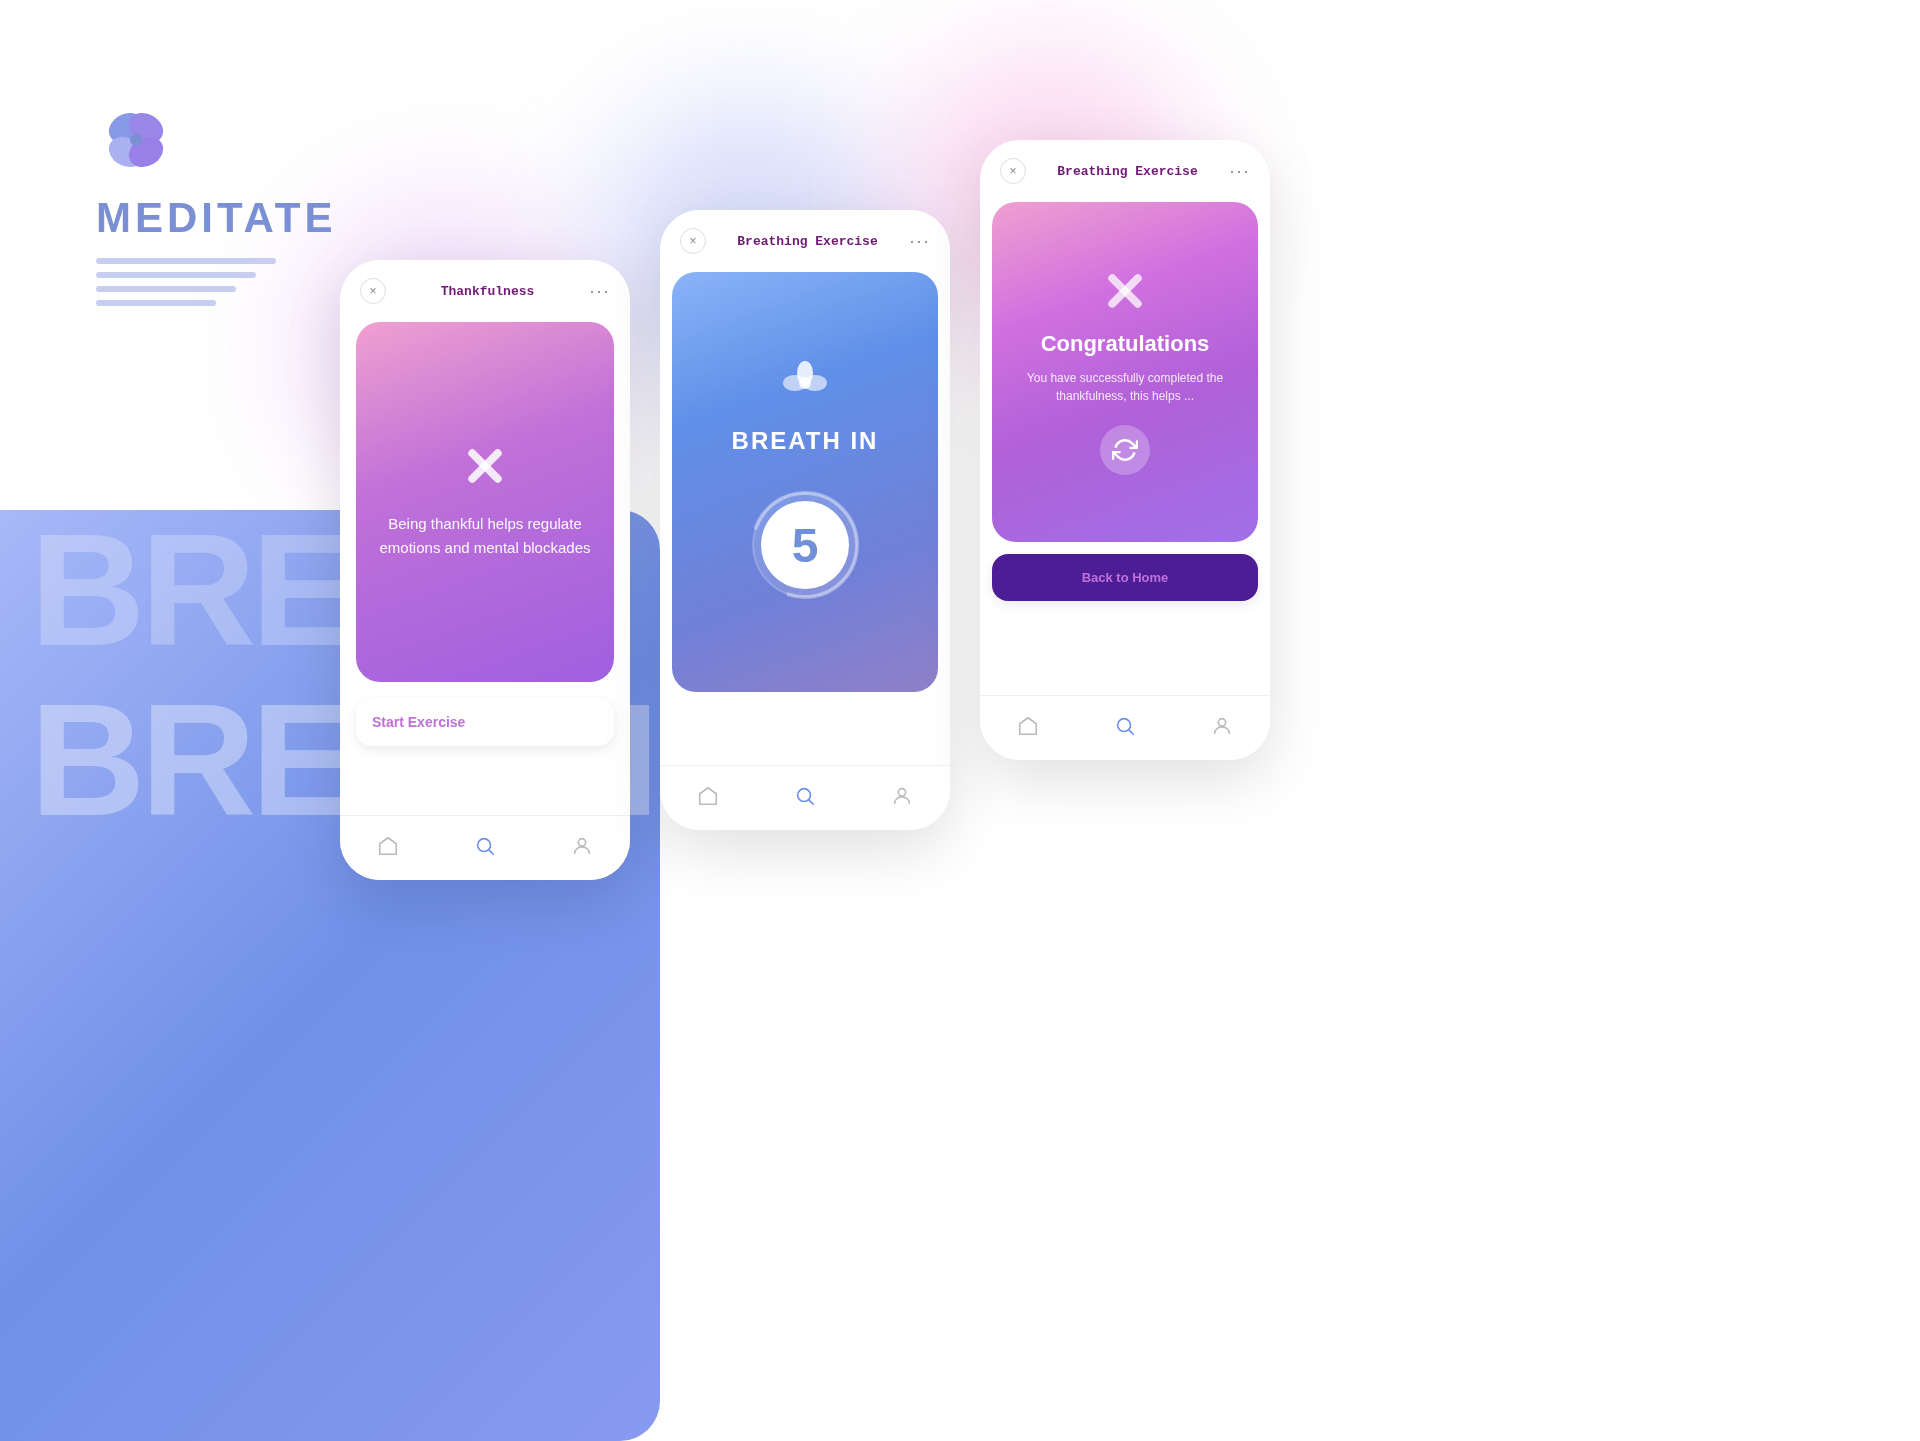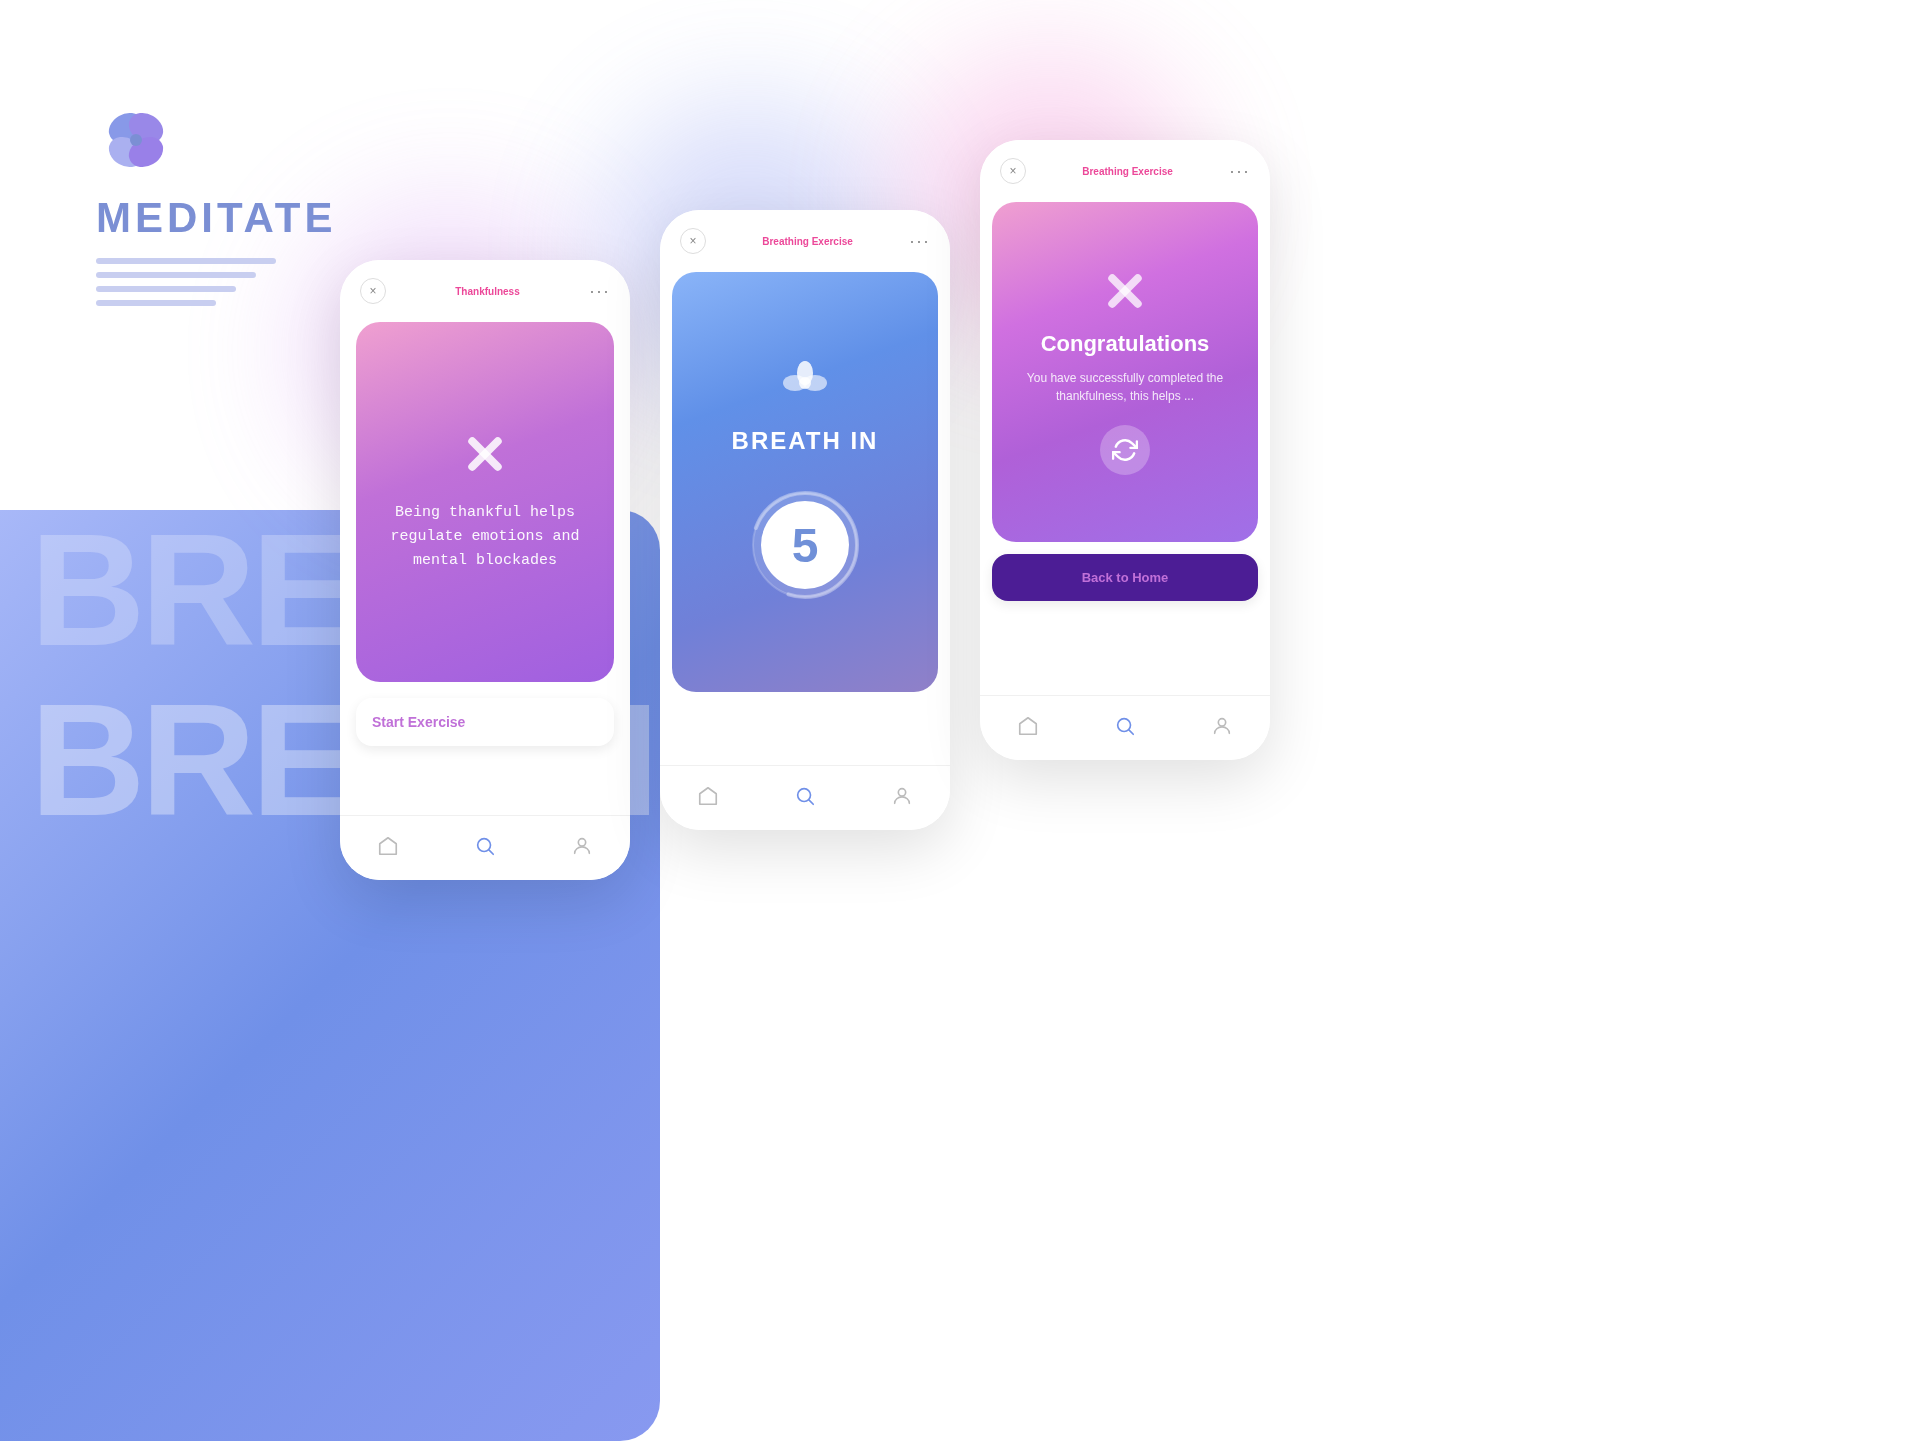--- a/index.html
+++ b/index.html
@@ -122,23 +122,24 @@
 
     .phone-header {
       display: flex;
       align-items: center;
       justify-content: space-between;
       padding: 18px 20px;
       background: #fff;
     }
 
     .phone-header-title {
-      font-size: 10px;
+      font-size: 13px;
       font-weight: 700;
-      color: #ec4899;
+      color: #701a75;
+      font-family: Liberation Mono, monospace;
     }
 
     .close-btn {
       width: 26px;
       height: 26px;
       border-radius: 50%;
       border: 1.5px solid #ddd;
       display: flex;
       align-items: center;
       justify-content: center;
@@ -158,21 +159,20 @@
     .phone-1-card {
       margin: 0 16px;
       border-radius: 24px;
       background: linear-gradient(160deg, #f0a0d0 0%, #c070d8 40%, #a060e0 100%);
       height: 360px;
       display: flex;
       flex-direction: column;
       align-items: center;
       justify-content: center;
       padding: 30px 20px;
-      font-family: Liberation Mono, monospace;
     }
 
     .card-text {
       color: #fff;
       font-size: 15px;
       text-align: center;
       line-height: 1.6;
       opacity: 0.95;
     }
 

